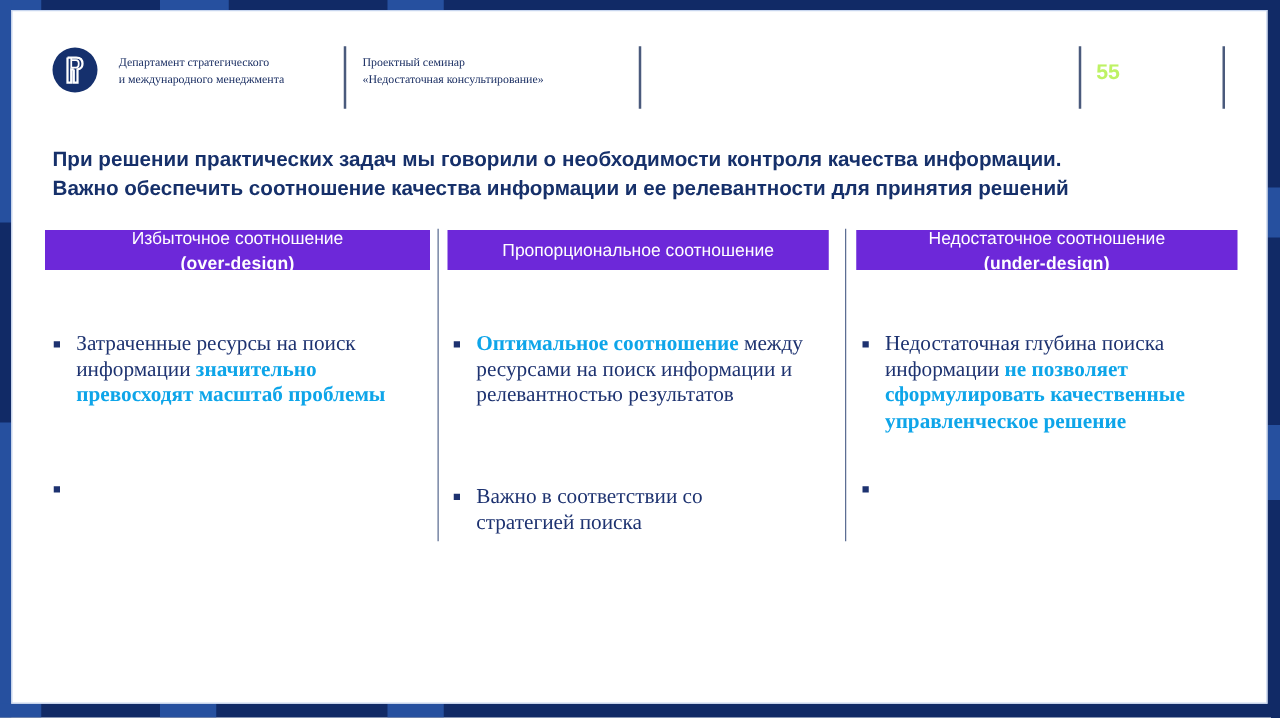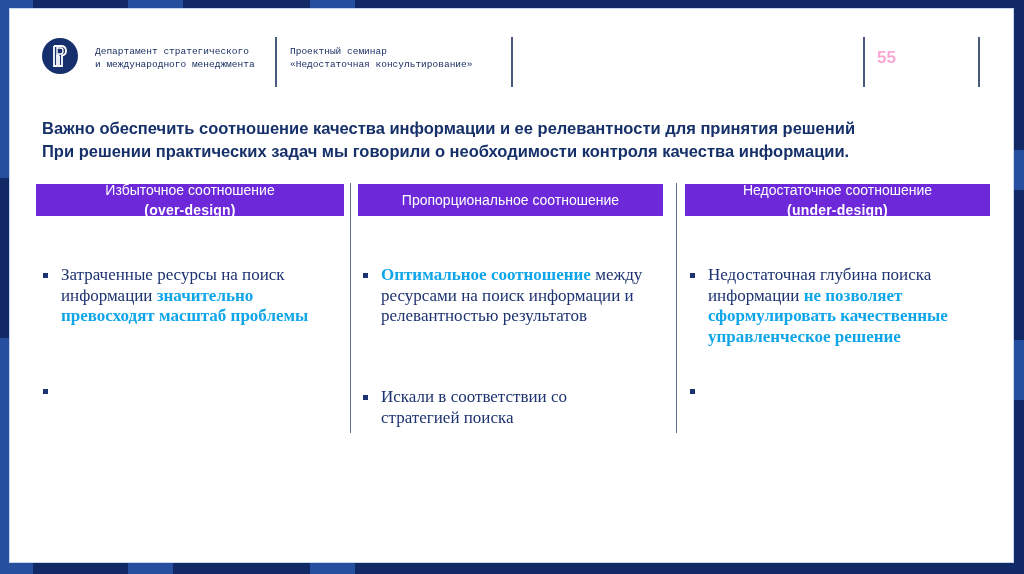--- a/index.html
+++ b/index.html
@@ -14,26 +14,26 @@
     background: #ffffff;
     box-shadow: 0 0 0 1px #c8d6ef inset;
   }
   .logo {
     position: absolute; left: 42px; top: 38px; width: 36px; height: 36px;
     border-radius: 50%; background: #15306d;
     display: flex; align-items: center; justify-content: center;
   }
   .hdr-text {
     position: absolute; font-size: 9.5px; line-height: 13px; color: #1b2f63;
-    font-family: Liberation Mono, monospace;
+    font-family: Liberation Serif, serif;
   }
   .vline { position: absolute; width: 2px; background: #4a5a7c; }
   .page-num {
     position: absolute; left: 877px; top: 48px; font-size: 17px; font-weight: bold;
-    color: #f9a8d4; font-family: "Liberation Sans", sans-serif;
+    color: #bef264; font-family: "Liberation Sans", sans-serif;
   }
   .title {
     position: absolute; left: 42px; top: 117px; width: 950px;
     font-size: 16.5px; line-height: 23px; font-weight: bold; color: #16306a;
     font-family: "Liberation Sans", sans-serif;
   }
   .col-hdr {
     position: absolute; top: 184px; height: 32px; background: #6d28d9;
     color: #ffffff; text-align: center; font-size: 14px; line-height: 20px;
     display: flex; flex-direction: column; justify-content: center;
@@ -81,22 +81,22 @@
 <div class="hdr-text" style="left:290px;top:45px;">
   <div>Проектный семинар</div>
   <div>«Недостаточная консультирование»</div>
 </div>
 <div class="vline" style="left:511px;top:37px;height:50px;"></div>
 <div class="vline" style="left:863px;top:37px;height:50px;"></div>
 <div class="page-num">55</div>
 <div class="vline" style="left:978px;top:37px;height:50px;"></div>
 
 <div class="title">
+  <div>При решении практических задач мы говорили о необходимости контроля качества информации.</div>
   <div>Важно обеспечить соотношение качества информации и ее релевантности для принятия решений</div>
-  <div>При решении практических задач мы говорили о необходимости контроля качества информации.</div>
 </div>
 
 <div class="col-hdr" style="left:36px;width:308px;">
   <div>Избыточное соотношение</div>
   <div class="sub">(over-design)</div>
 </div>
 <div class="col-div" style="left:350px;"></div>
 <div class="col-hdr" style="left:358px;width:305px;">
   <div>Пропорциональное соотношение</div>
 </div>
@@ -113,21 +113,21 @@
 <div class="bullet" style="left:40px;top:381px;width:260px;">
   <span class="sq"></span>
 </div>
 
 <div class="bullet" style="left:360px;top:265px;width:285px;">
   <span class="sq"></span>
   <b>Оптимальное соотношение</b><span> между ресурсами на поиск информации и релевантностью результатов</span>
 </div>
 <div class="bullet" style="left:360px;top:387px;width:200px;">
   <span class="sq"></span>
-  <span>Искали в соответствии со стратегией поиска</span>
+  <span>Важно в соответствии со стратегией поиска</span>
 </div>
 
 <div class="bullet" style="left:687px;top:265px;width:270px;">
   <span class="sq"></span>
   <span>Недостаточная глубина поиска информации </span><b>не позволяет сформулировать качественные управленческое решение</b>
 </div>
 <div class="bullet" style="left:687px;top:381px;width:250px;">
   <span class="sq"></span>
 </div>
 

